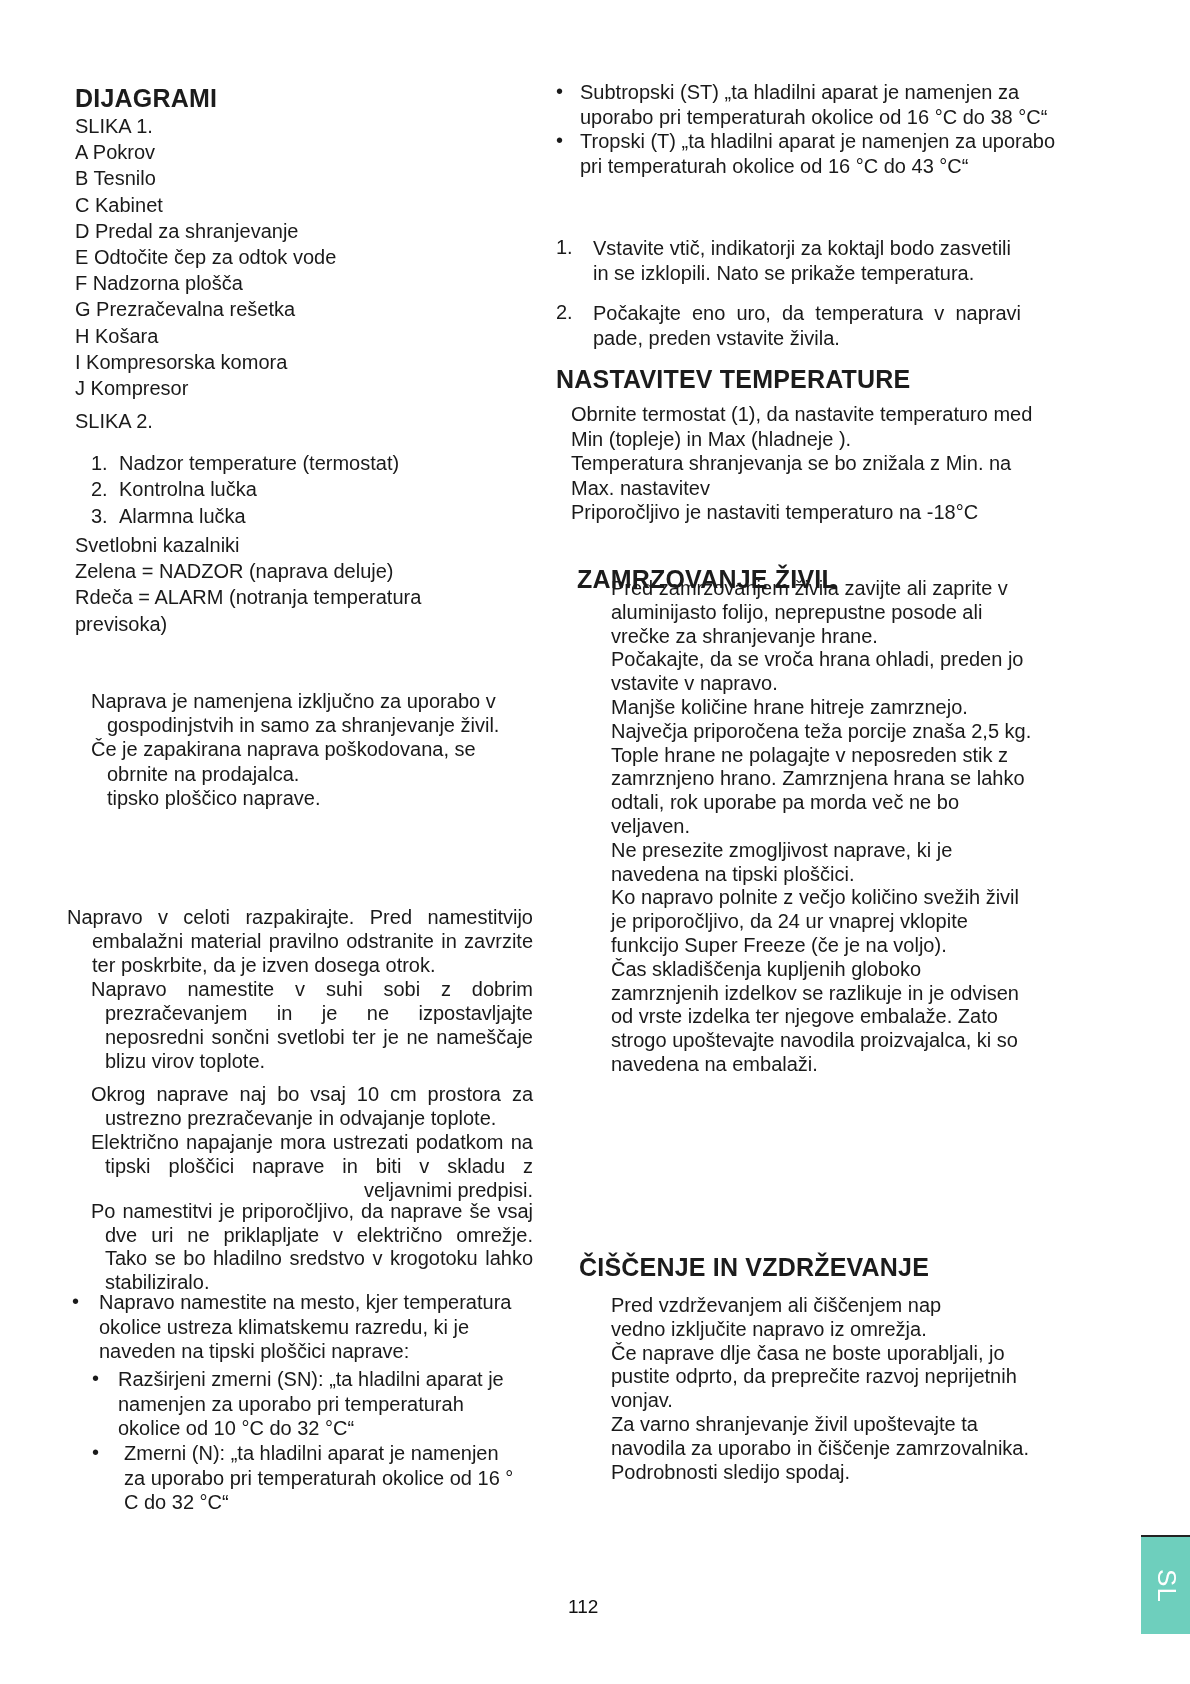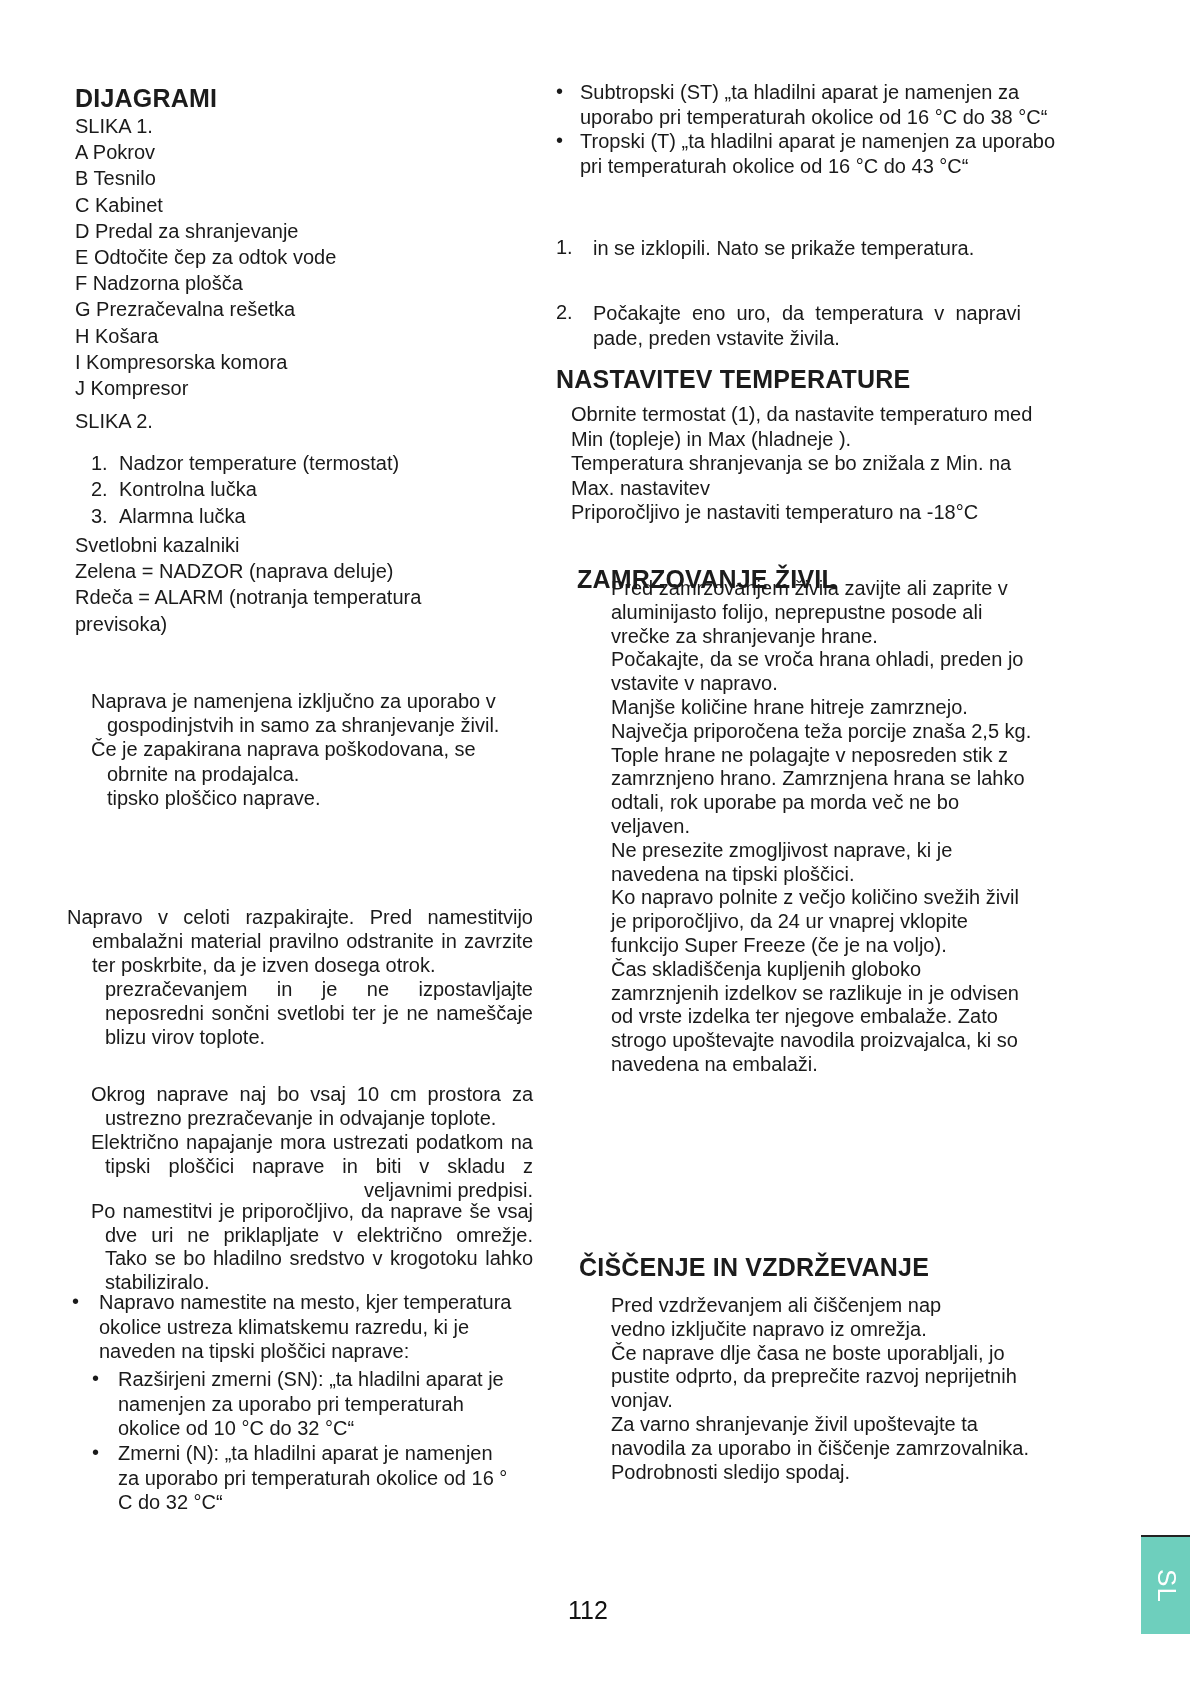--- a/index.html
+++ b/index.html
@@ -8,21 +8,21 @@
     background: #ffffff; color: #1a1a1a;
     font-family: "Liberation Sans", "DejaVu Sans", sans-serif;
   }
   .blk { position: absolute; font-size: 20px; line-height: 26.2px; }
   .h1 { position: absolute; font-weight: bold; font-size: 25px; line-height: 30px; color: #1c1c1c; letter-spacing: 0.2px; }
   .line { display: block; white-space: nowrap; }
   .just { text-align: justify; text-align-last: justify; white-space: normal; }
   .ind { padding-left: 16px; }
   .bullet { position: absolute; font-size: 20px; }
   .num { position: absolute; font-size: 20px; }
-  .page-num { position: absolute; left: 568px; top: 1596px; font-size: 25px; font-family: "Liberation Sans", sans-serif; color: #111; }
+  .page-num { position: absolute; left: 568px; top: 1596px; font-size: 19px; font-family: "Liberation Sans", sans-serif; color: #111; }
   .lang-tab {
     position: absolute; left: 1141px; top: 1535px; width: 49px; height: 97px;
     background: #6ecfbd; border-top: 2px solid #222;
   }
   .lang-tab span {
     position: absolute; left: 50%; top: 50%;
     transform: translate(-50%, -50%) rotate(90deg);
     color: #ffffff; font-size: 26px; letter-spacing: 1px;
     font-family: "Liberation Sans", sans-serif;
   }
@@ -68,20 +68,21 @@
   <span class="line ind">tipsko ploščico naprave.</span>
 </div>
 
 <div class="blk" style="left:67px; top:905px; width:466px; line-height:24px;">
   <span class="line just">Napravo v celoti razpakirajte. Pred namestitvijo</span>
   <span class="line just" style="padding-left:25px;">embalažni material pravilno odstranite in zavrzite</span>
   <span class="line" style="padding-left:25px;">ter poskrbite, da je izven dosega otrok.</span>
 </div>
 
 <div class="blk" style="left:91px; top:977px; width:442px; line-height:24px;">
+  <span class="line just">Napravo namestite v suhi sobi z dobrim</span>
   <span class="line just" style="padding-left:14px;">prezračevanjem in je ne izpostavljajte</span>
   <span class="line just" style="padding-left:14px;">neposredni sončni svetlobi ter je ne nameščaje</span>
   <span class="line" style="padding-left:14px;">blizu virov toplote.</span>
 </div>
 
 <div class="blk" style="left:91px; top:1082px; width:442px; line-height:24px;">
   <span class="line just">Okrog naprave naj bo vsaj 10 cm prostora za</span>
   <span class="line" style="padding-left:14px;">ustrezno prezračevanje in odvajanje toplote.</span>
 </div>
 
@@ -106,39 +107,40 @@
 </div>
 
 <div class="bullet" style="left:92px; top:1367px;">•</div>
 <div class="blk" style="left:118px; top:1367px; line-height:24.5px;">
   <span class="line"> Razširjeni zmerni (SN): „ta hladilni aparat je</span>
   <span class="line">namenjen za uporabo pri temperaturah</span>
   <span class="line">okolice od 10 °C do 32 °C“</span>
 </div>
 
 <div class="bullet" style="left:92px; top:1441px;">•</div>
-<div class="blk" style="left:118px; top:1441px; line-height:24.5px;">
+<div class="blk" style="left:124px; top:1441px; line-height:24.5px;">
   <span class="line">Zmerni (N): „ta hladilni aparat je namenjen</span>
   <span class="line">za uporabo pri temperaturah okolice od 16 °</span>
   <span class="line">C do 32 °C“</span>
 </div>
 
 <div class="bullet" style="left:556px; top:80px;">•</div>
 <div class="blk" style="left:580px; top:80px; line-height:24.5px;">
   <span class="line">Subtropski (ST) „ta hladilni aparat je namenjen za</span>
   <span class="line">uporabo pri temperaturah okolice od 16 °C do 38 °C“</span>
 </div>
 <div class="bullet" style="left:556px; top:129px;">•</div>
 <div class="blk" style="left:580px; top:129px; line-height:24.5px;">
   <span class="line">Tropski (T) „ta hladilni aparat je namenjen za uporabo</span>
   <span class="line">pri temperaturah okolice od 16 °C do 43 °C“</span>
 </div>
 
 <div class="num" style="left:556px; top:236px;">1.</div>
 <div class="blk" style="left:593px; top:236px; line-height:24.5px;">
+  <span class="line">Vstavite vtič, indikatorji za koktajl bodo zasvetili</span>
   <span class="line">in se izklopili. Nato se prikaže temperatura.</span>
 </div>
 
 <div class="num" style="left:556px; top:301px;">2.</div>
 <div class="blk" style="left:593px; top:301px; width:428px; line-height:24.5px;">
   <span class="line just">Počakajte eno uro, da temperatura v napravi</span>
   <span class="line">pade, preden vstavite živila.</span>
 </div>
 
 <div class="h1" style="left:556px; top:364px;">NASTAVITEV TEMPERATURE</div>

